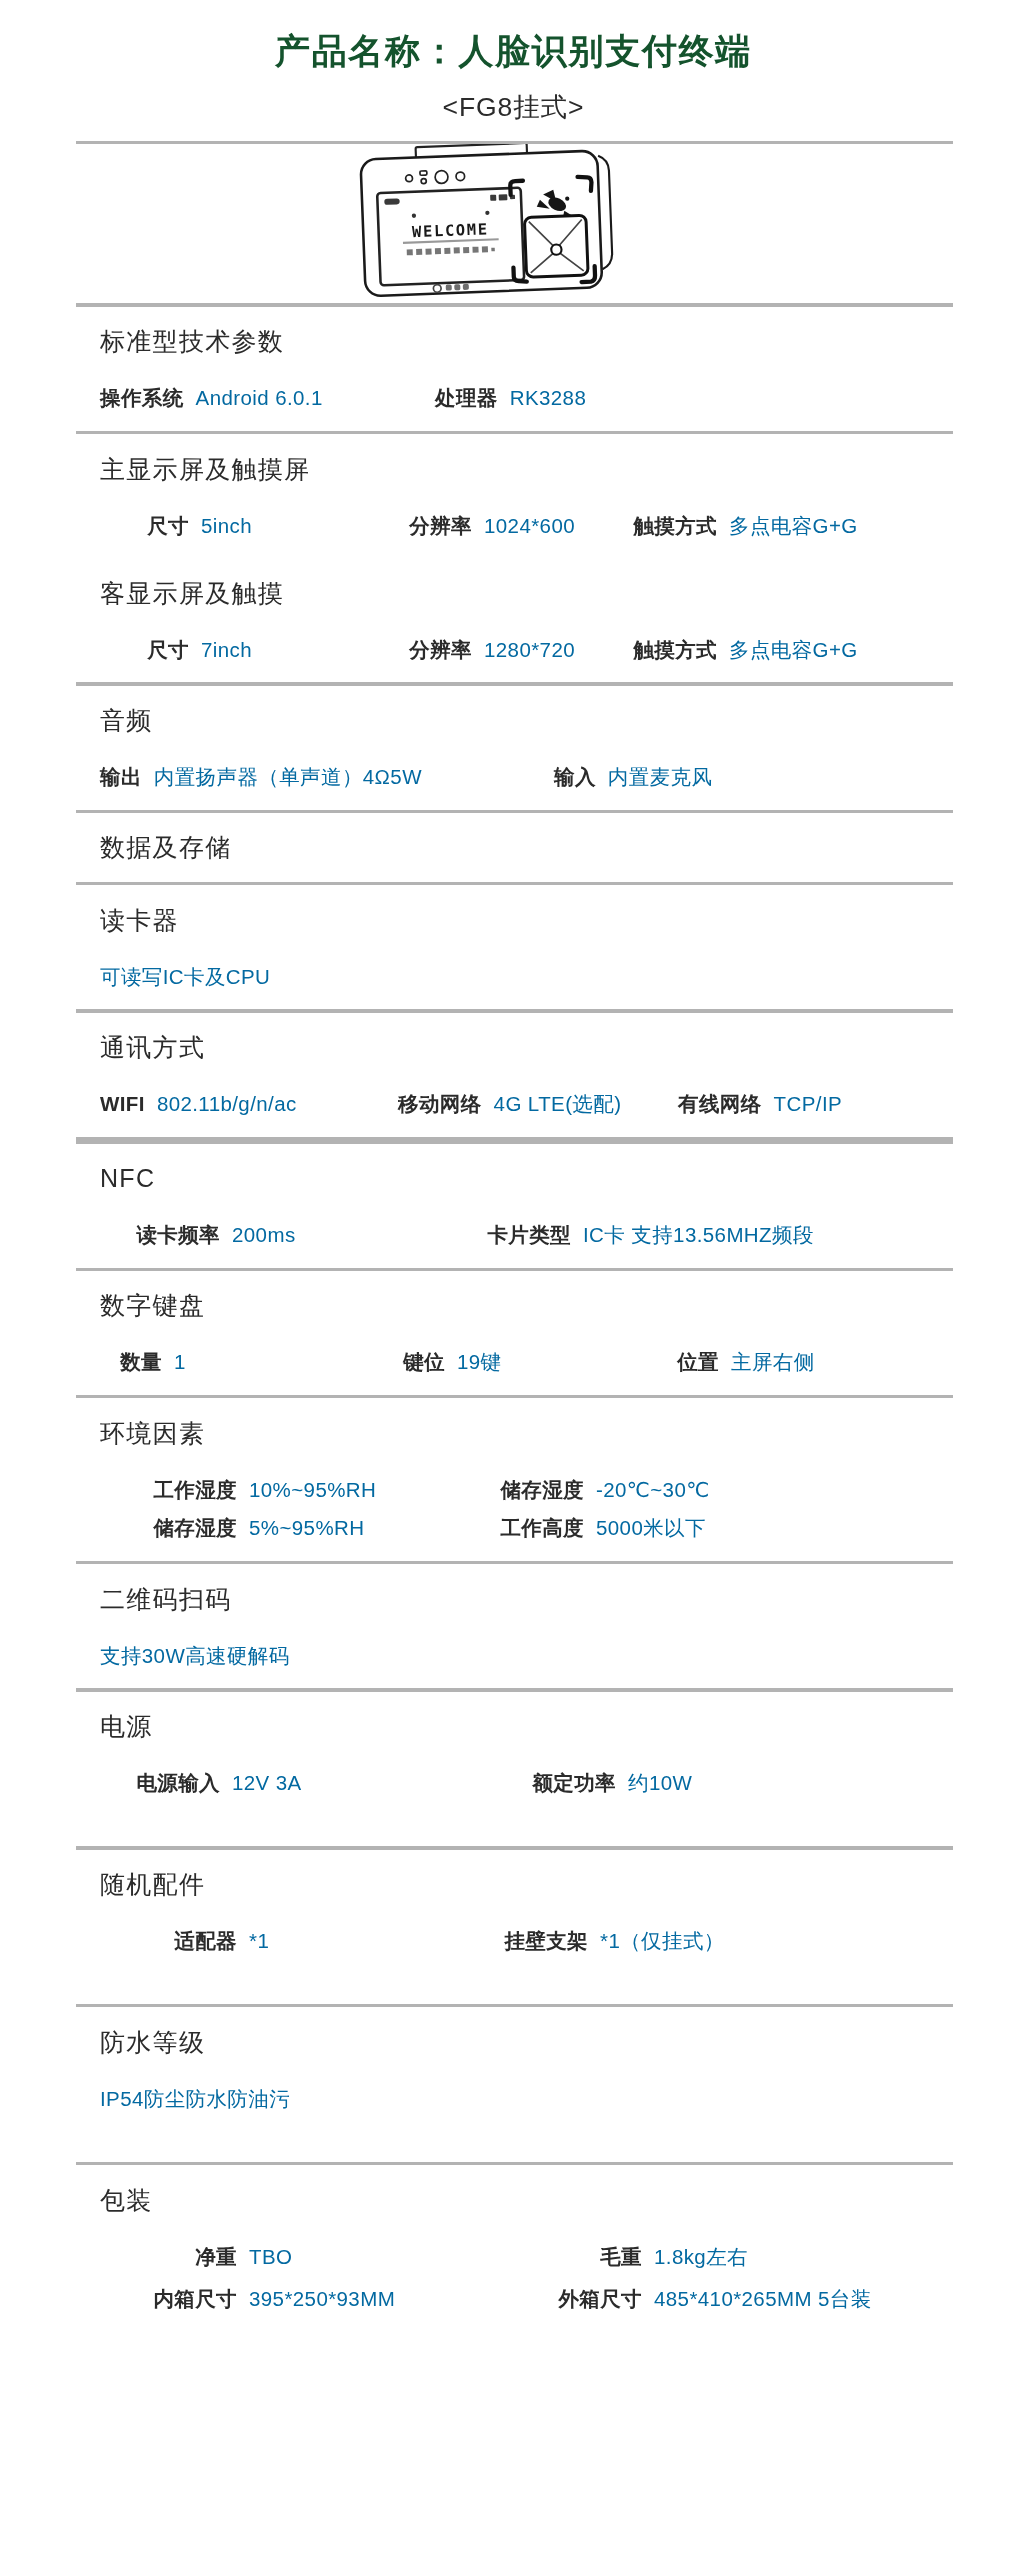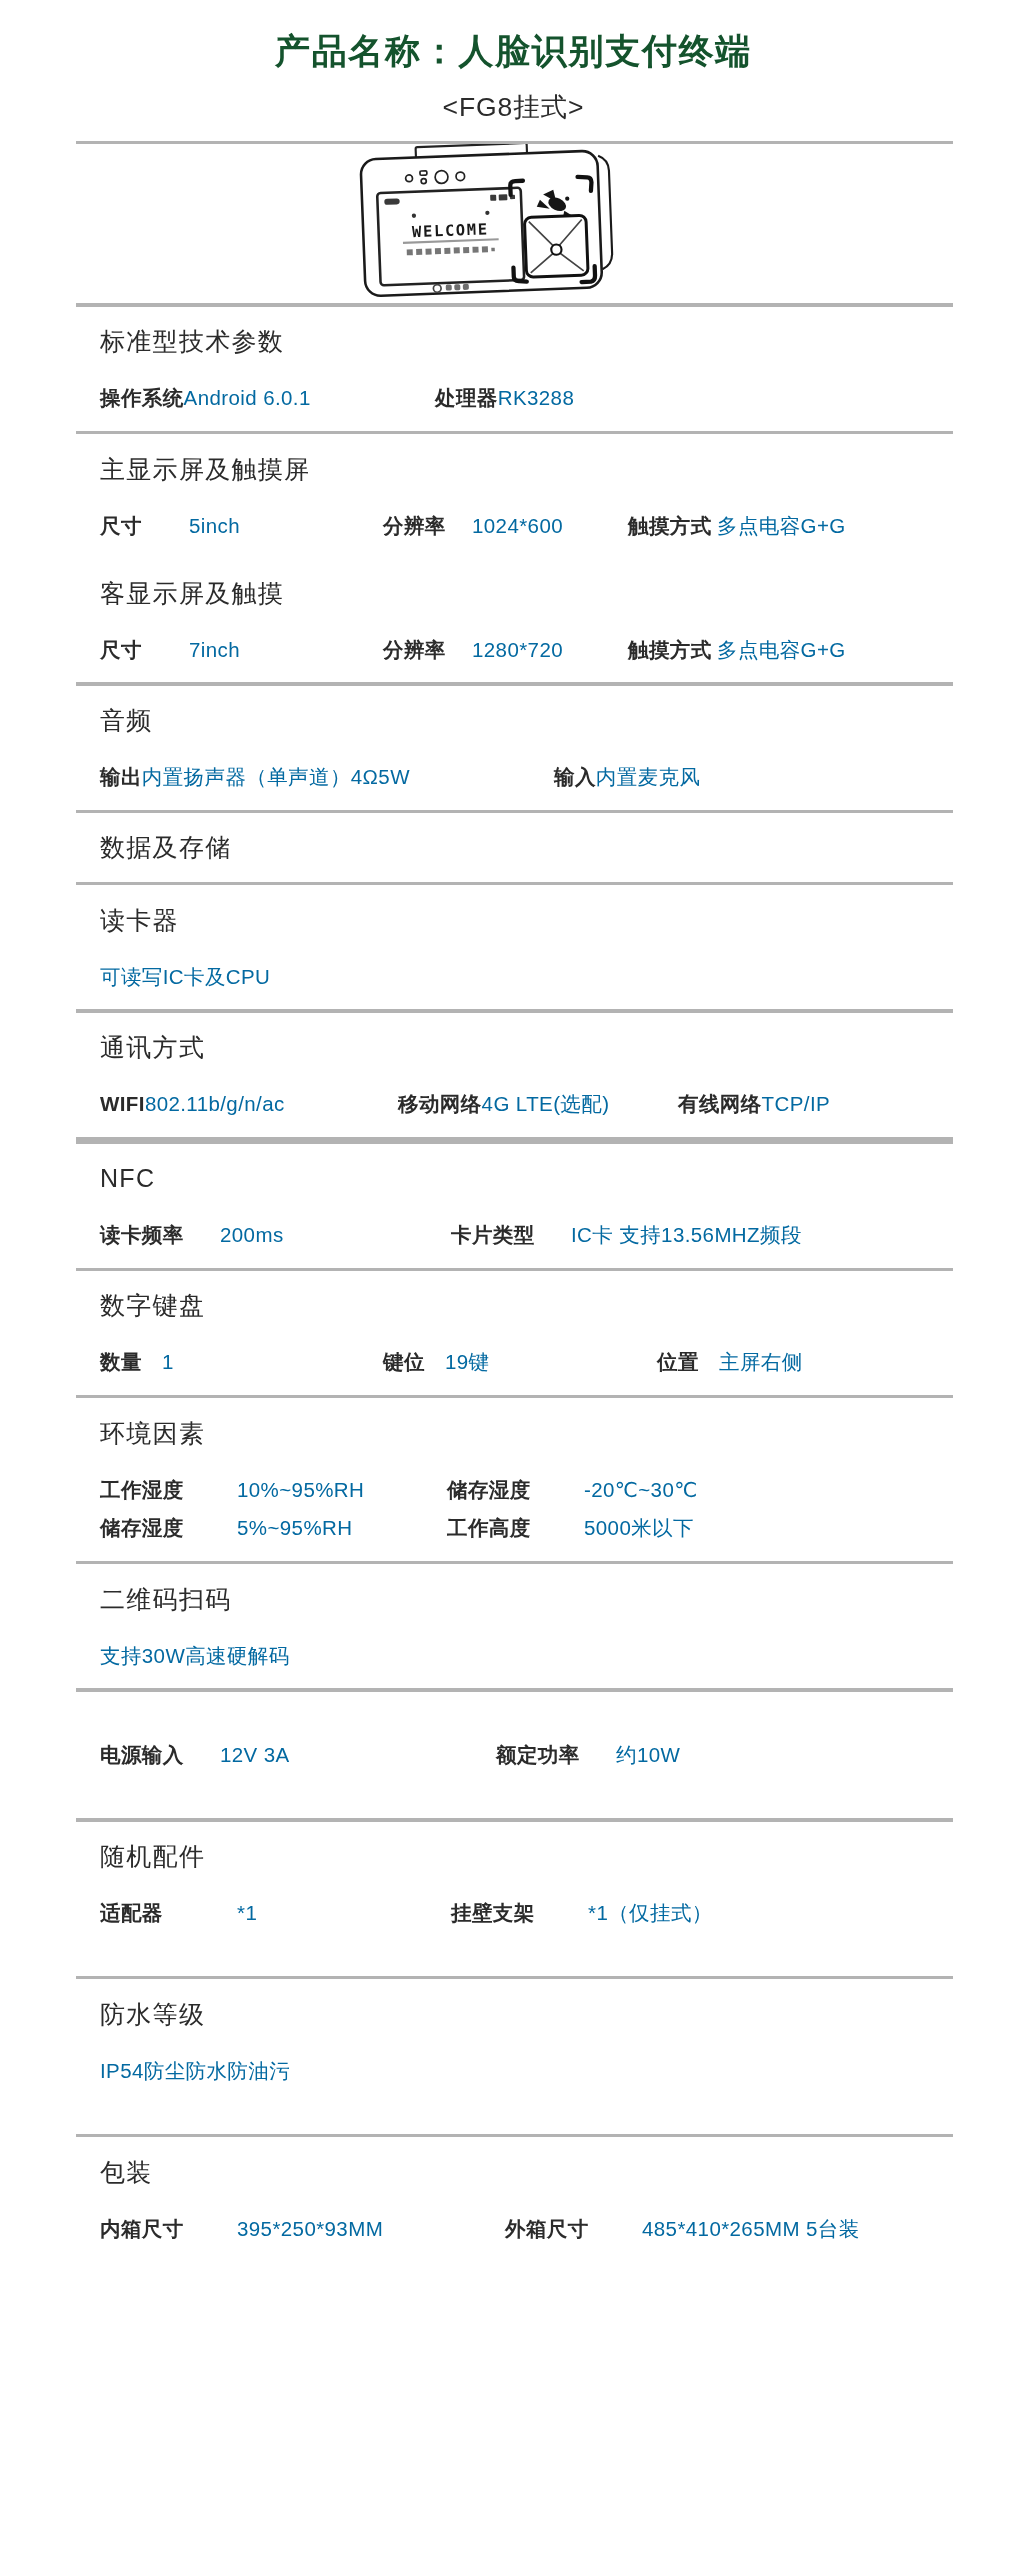--- a/index.html
+++ b/index.html
@@ -29,21 +29,21 @@
   .sec { padding:20.5px 24px; }
   .sec h2 {
     margin:0; font-size:25px; line-height:28px;
     font-weight:400; color:#2b2b2b; letter-spacing:1.3px;
   }
   .sec h2.sub { margin-top:41px; }
   .row {
     margin-top:31px; display:grid;
     font-size:20.5px; line-height:24px; letter-spacing:0.4px;
   }
-  .pair { display:flex; align-items:baseline; min-width:0; }
+  .pair { display:flex; gap:12px; align-items:baseline; min-width:0;text-align:right; }
   .lbl { font-weight:700; color:#2b2b2b; white-space:nowrap; }
   .val { font-weight:400; color:#0369a1; white-space:nowrap; }
 
   .c2a    { grid-template-columns:335px 1fr; }
   .c2b    { grid-template-columns:351px 1fr; }
   .c2audio{ grid-template-columns:454px 1fr; }
   .c2cam  { grid-template-columns:324px 1fr; }
   .c2env  { grid-template-columns:347px 1fr; }
   .c2pow  { grid-template-columns:396px 1fr; }
   .c2pack { grid-template-columns:405px 1fr; }
@@ -308,20 +308,21 @@
     <h2>二维码扫码</h2>
     <div class="row">
       <div class="pair">
         <span class="val">支持30W高速硬解码</span>
       </div>
     </div>
   </div>
   <div class="divider"></div>
 
   <div class="sec tall">
+    <h2>电源</h2>
     <div class="row c2pow lw140">
       <div class="pair">
         <span class="lbl">电源输入</span>
         <span class="val">12V 3A</span>
       </div>
       <div class="pair">
         <span class="lbl">额定功率</span>
         <span class="val">约10W</span>
       </div>
     </div>
@@ -350,20 +351,30 @@
         <span class="val">IP54防尘防水防油污</span>
       </div>
     </div>
   </div>
   <div class="divider"></div>
 
   <div class="sec pack">
     <h2>包装</h2>
     <div class="row c2pack lw160">
       <div class="pair">
+        <span class="lbl">净重</span>
+        <span class="val">TBO</span>
+      </div>
+      <div class="pair">
+        <span class="lbl">毛重</span>
+        <span class="val">1.8kg左右</span>
+      </div>
+    </div>
+    <div class="row c2pack lw160">
+      <div class="pair">
         <span class="lbl">内箱尺寸</span>
         <span class="val">395*250*93MM</span>
       </div>
       <div class="pair">
         <span class="lbl">外箱尺寸</span>
         <span class="val">485*410*265MM 5台装</span>
       </div>
     </div>
   </div>
 

